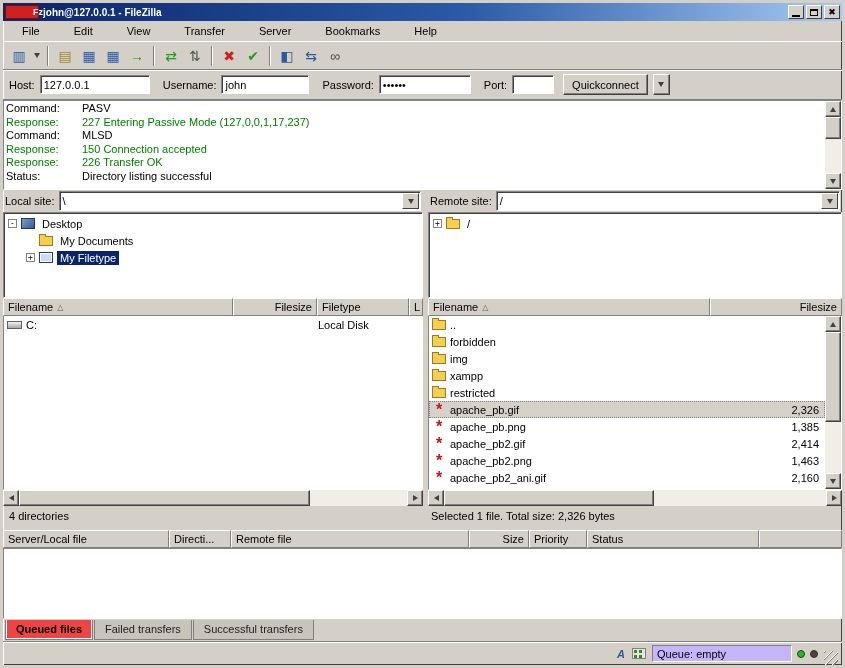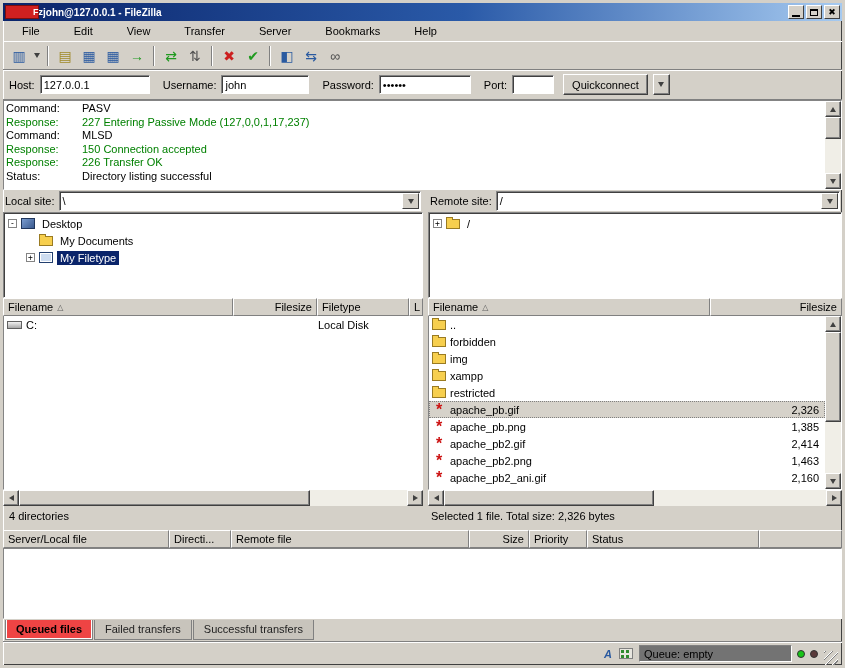--- a/index.html
+++ b/index.html
@@ -146,21 +146,21 @@
   .bb-icon{ width:16px; height:15px; display:flex; align-items:center; justify-content:center;
             margin-right:3px; font-weight:bold; font-size:11px; color:#2a5aa0; font-style:italic; }
   .bb-grid{ width:14px; height:11px; margin-right:6px;
             background:
               linear-gradient(#2f8a2f,#2f8a2f) 1px 1px/3px 3px no-repeat,
               linear-gradient(#2f8a2f,#2f8a2f) 6px 1px/3px 3px no-repeat,
               linear-gradient(#2f8a2f,#2f8a2f) 1px 6px/3px 3px no-repeat,
               linear-gradient(#2f8a2f,#2f8a2f) 6px 6px/3px 3px no-repeat,
               #e8e6df;
             border:1px solid #808080; }
-  .bb-queue{ width:153px; height:17px; background:#737373; border:1px solid;
+  .bb-queue{ width:140px; height:17px; background:#c4b5fd; border:1px solid;
              border-color:#808080 #fff #fff #808080; display:flex; align-items:center; padding:0 4px; }
   .led{ width:8px; height:8px; border-radius:50%; margin-left:5px; border:1px solid #333; }
   .led-g{ background:#18c418; } .led-d{ background:#5a3a3a; }
   .grip{ width:14px; height:14px; margin-left:6px; align-self:flex-end;
          background:repeating-linear-gradient(135deg,#fff 0 1px,#808080 1px 2px,transparent 2px 5px); }
 </style>
 </head>
 <body>
 
 <div class="window">

